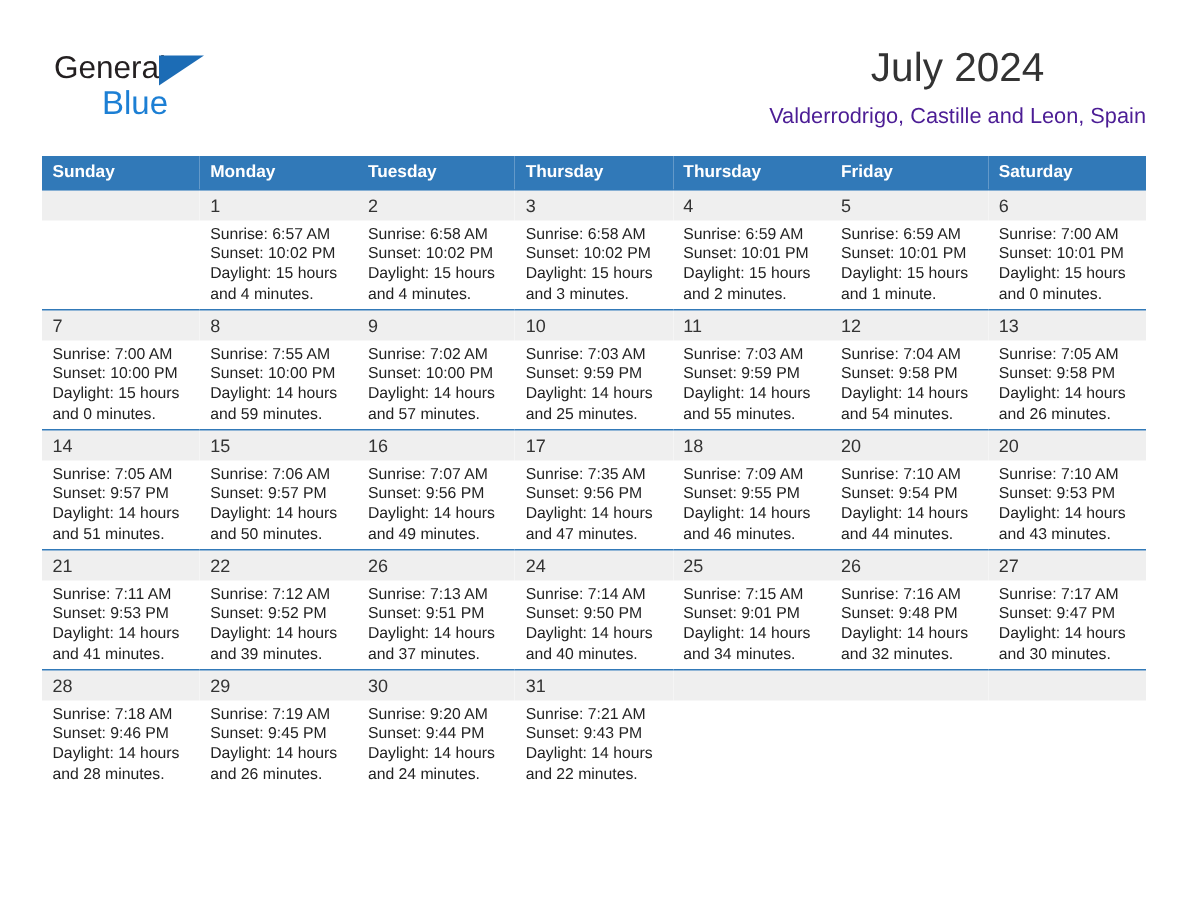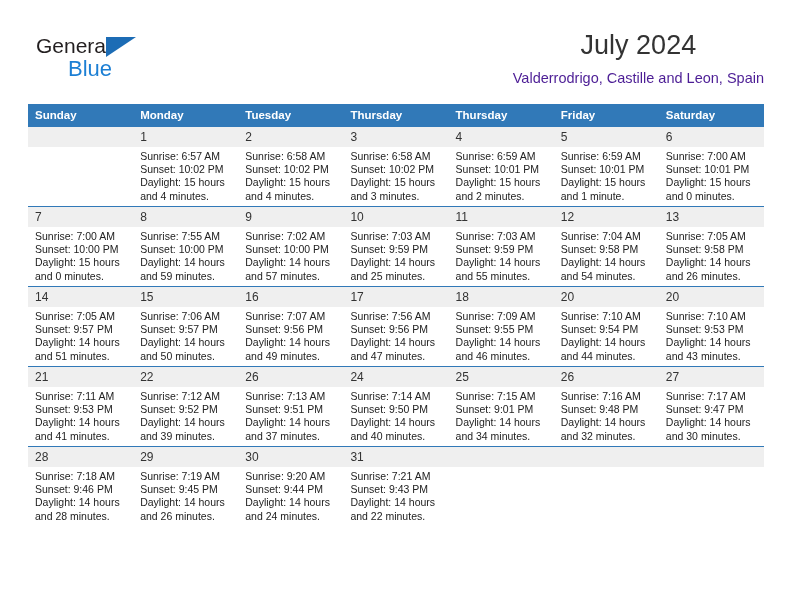--- a/index.html
+++ b/index.html
@@ -322,21 +322,21 @@
             <div class="cellbody">
               <div>Sunrise: 7:07 AM</div>
               <div>Sunset: 9:56 PM</div>
               <div>Daylight: 14 hours</div>
               <div class="dl2">and 49 minutes.</div>
             </div>
           </td>
           <td>
             <div class="daynum">17</div>
             <div class="cellbody">
-              <div>Sunrise: 7:56 AM</div>
+              <div>Sunrise: 7:35 AM</div>
               <div>Sunset: 9:56 PM</div>
               <div>Daylight: 14 hours</div>
               <div class="dl2">and 47 minutes.</div>
             </div>
           </td>
           <td>
             <div class="daynum">18</div>
             <div class="cellbody">
               <div>Sunrise: 7:09 AM</div>
               <div>Sunset: 9:55 PM</div>

